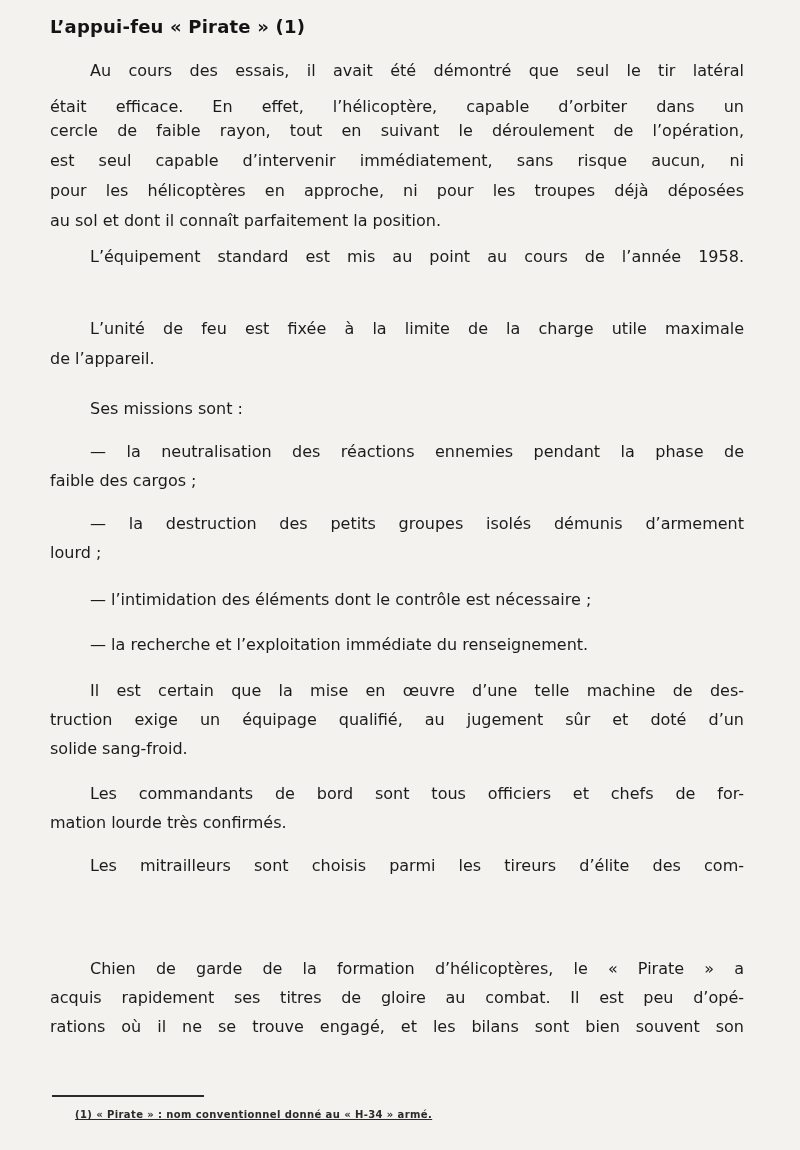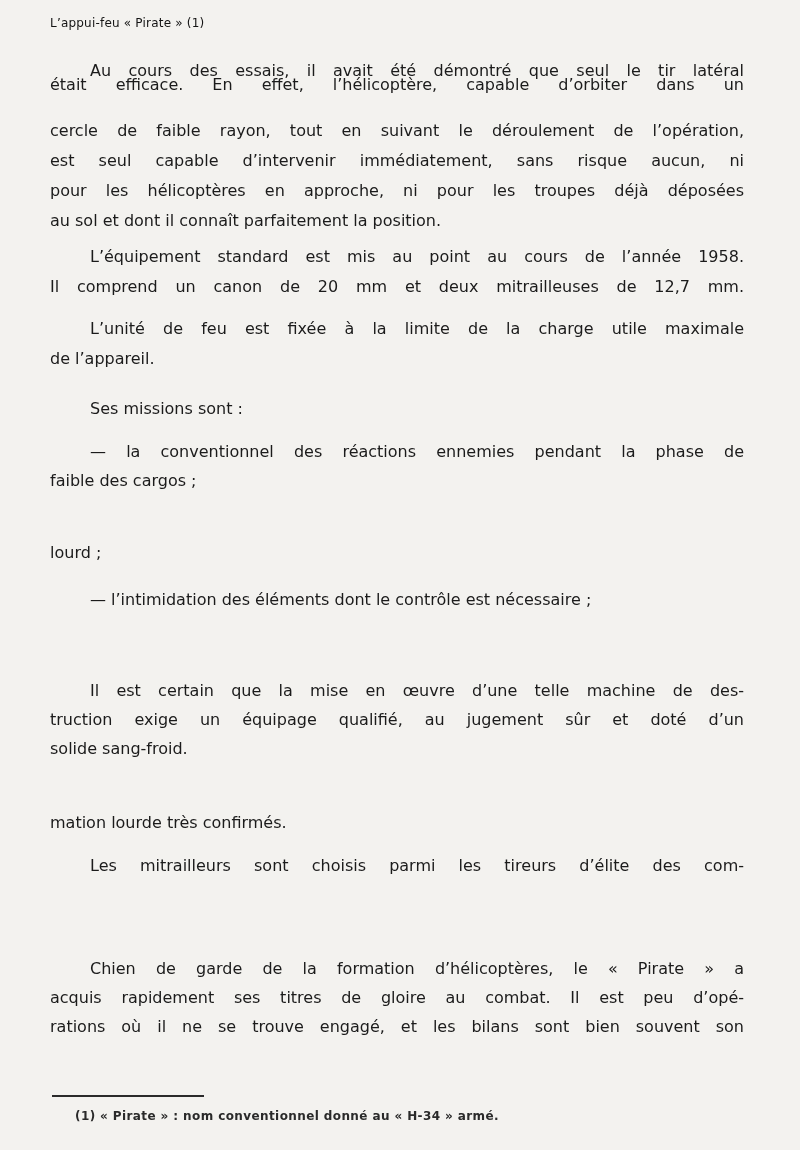--- a/index.html
+++ b/index.html
@@ -6,71 +6,73 @@
   body {
     width: 800px; height: 1150px; overflow: hidden;
     background: #f3f2ef;
     color: #1d1d1d;
     font-family: "DejaVu Sans", sans-serif;
     position: relative;
   }
   .page { position: absolute; left: 0; top: 0; width: 800px; height: 1150px; }
   .title {
     position: absolute; left: 50px; top: 16px;
-    font-size: 12px; font-weight: normal; letter-spacing: 0.2px;
+    font-size: 18px; font-weight: bold; letter-spacing: 0.2px;
     color: #141414;
   }
   .line {
     position: absolute; left: 50px; width: 694px;
     font-size: 16px; line-height: 30px; white-space: nowrap;
     color: #1b1b1b;
   }
   .line.just { text-align: justify; text-align-last: justify; white-space: normal; height: 30px; overflow: hidden; }
   .line.indent { left: 90px; width: 654px; }
   .fn-rule {
     position: absolute; left: 52px; top: 1095px; width: 152px; height: 2px; background: #2a2a2a;
   }
   .footnote {
     position: absolute; left: 75px; top: 1109px;
-    font-size: 12px; font-weight: bold; color: #2a2a2a; letter-spacing: 0.4px;
+    font-size: 10px; font-weight: bold; color: #2a2a2a; letter-spacing: 0.4px; text-decoration: underline;
   }
 </style>
 </head>
 <body>
 
 <div class="page">
   <div class="title">L’appui-feu « Pirate » (1)</div>
 
   <div class="line indent just" style="top:56px">Au cours des essais, il avait été démontré que seul le tir latéral</div>
-  <div class="line just" style="top:70px">était efficace. En effet, l’hélicoptère, capable d’orbiter dans un</div>
+  <div class="line just" style="top:92px">était efficace. En effet, l’hélicoptère, capable d’orbiter dans un</div>
   <div class="line just" style="top:116px">cercle de faible rayon, tout en suivant le déroulement de l’opération,</div>
   <div class="line just" style="top:146px">est seul capable d’intervenir immédiatement, sans risque aucun, ni</div>
   <div class="line just" style="top:176px">pour les hélicoptères en approche, ni pour les troupes déjà déposées</div>
   <div class="line" style="top:206px">au sol et dont il connaît parfaitement la position.</div>
 
   <div class="line indent just" style="top:242px">L’équipement standard est mis au point au cours de l’année 1958.</div>
-  <div class="line just" style="top:272px">Il comprend un canon de 20 mm et deux mitrailleuses de 12,7 mm.</div>
 
   <div class="line indent just" style="top:314px">L’unité de feu est fixée à la limite de la charge utile maximale</div>
   <div class="line" style="top:344px">de l’appareil.</div>
 
   <div class="line indent" style="top:394px">Ses missions sont :</div>
 
-  <div class="line indent just" style="top:437px">— la conventionnel des réactions ennemies pendant la phase de</div>
+  <div class="line indent just" style="top:437px">— la neutralisation des réactions ennemies pendant la phase de</div>
   <div class="line" style="top:466px">faible des cargos ;</div>
 
+  <div class="line indent just" style="top:509px">— la destruction des petits groupes isolés démunis d’armement</div>
   <div class="line" style="top:538px">lourd ;</div>
 
   <div class="line indent" style="top:585px">— l’intimidation des éléments dont le contrôle est nécessaire ;</div>
 
+  <div class="line indent" style="top:630px">— la recherche et l’exploitation immédiate du renseignement.</div>
 
   <div class="line indent just" style="top:676px">Il est certain que la mise en œuvre d’une telle machine de des-</div>
   <div class="line just" style="top:705px">truction exige un équipage qualifié, au jugement sûr et doté d’un</div>
   <div class="line" style="top:734px">solide sang-froid.</div>
 
+  <div class="line indent just" style="top:779px">Les commandants de bord sont tous officiers et chefs de for-</div>
   <div class="line" style="top:808px">mation lourde très confirmés.</div>
 
   <div class="line indent just" style="top:851px">Les mitrailleurs sont choisis parmi les tireurs d’élite des com-</div>
 
   <div class="line indent just" style="top:954px">Chien de garde de la formation d’hélicoptères, le « Pirate » a</div>
   <div class="line just" style="top:983px">acquis rapidement ses titres de gloire au combat. Il est peu d’opé-</div>
   <div class="line just" style="top:1012px">rations où il ne se trouve engagé, et les bilans sont bien souvent son</div>
 
   <div class="fn-rule"></div>
   <div class="footnote">(1) « Pirate » : nom conventionnel donné au « H-34 » armé.</div>

